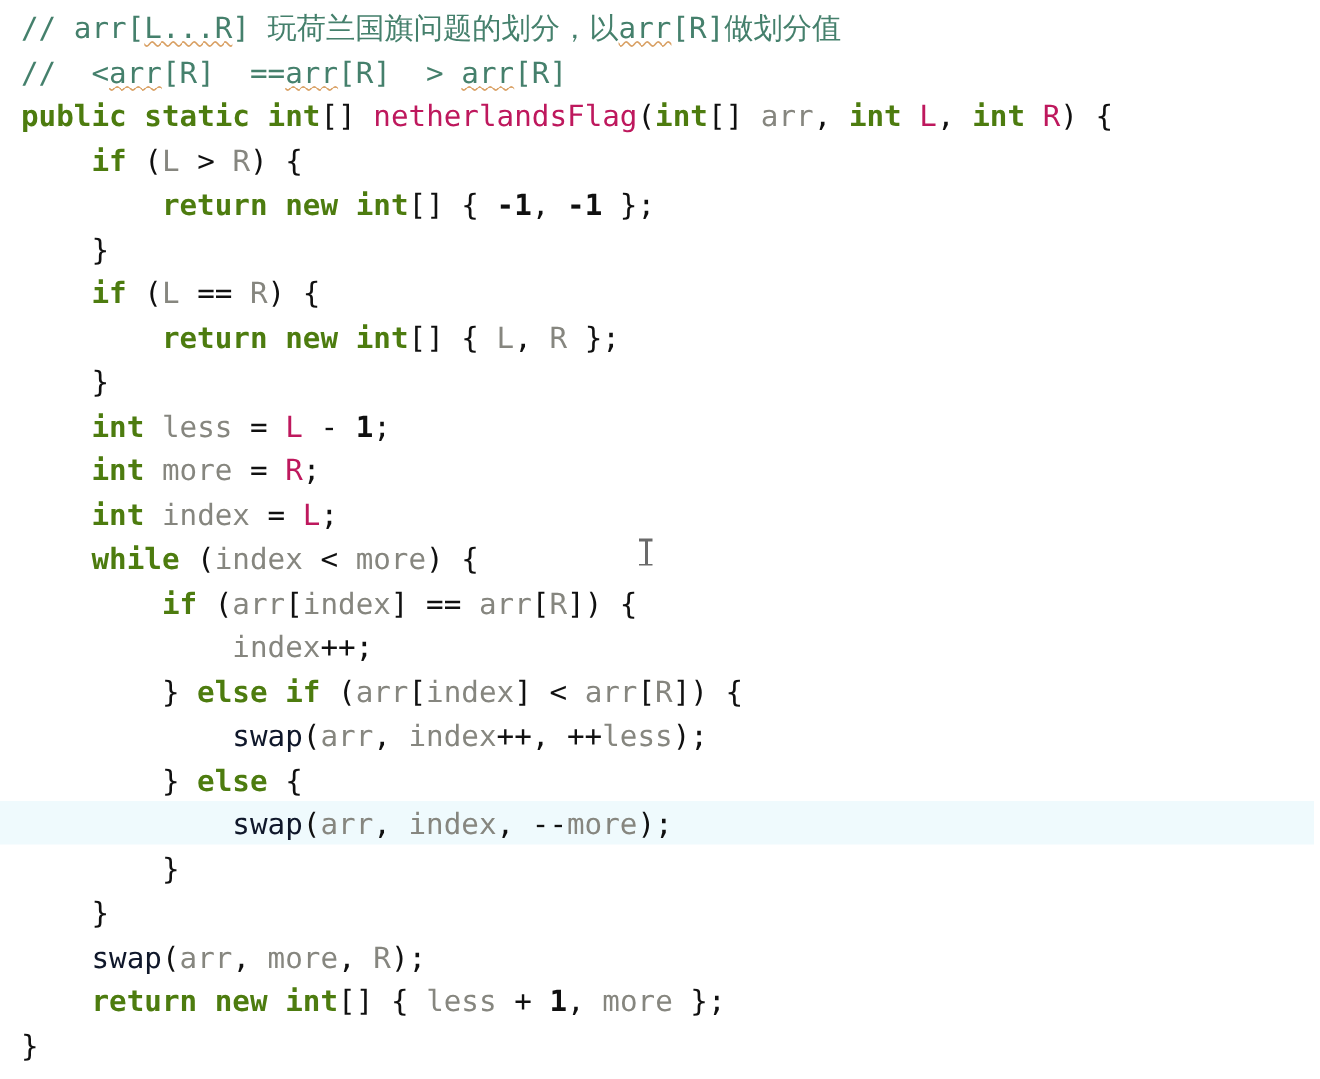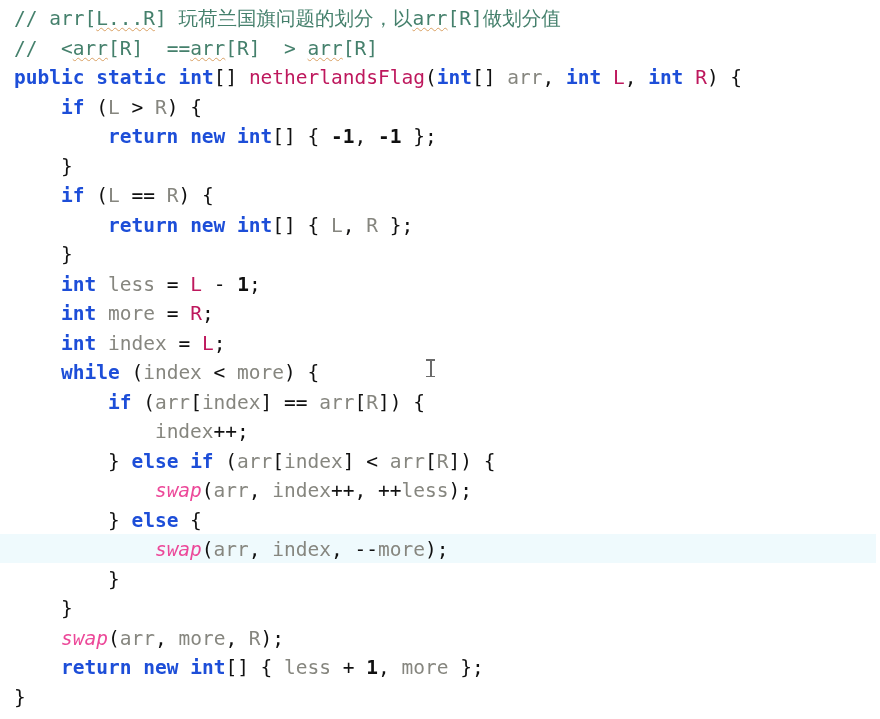--- a/index.html
+++ b/index.html
@@ -47,26 +47,26 @@
   }
 
   .ln {
     display: block;
     height: 29.5px;
     padding-left: 14px;
   }
 
   
   .cm    { color: #45806c; }
-  .kw    { color: #1d4ed8; font-weight: bold; }   
+  .kw    { color: #4d7c0f; font-weight: bold; }   
   .plain { color: #101010; }                  
   .ident { color: #be185d; }                  
   .var   { color: #86867f; }                  
   .num   { color: #101010; font-weight: bold; }
-  .mcall { color: #ec4899; font-style: italic; }  
+  .mcall { color: #0f172a; }  
 
   
   .sq {
     text-decoration: underline wavy #d9a063;
     text-decoration-thickness: 1px;
     text-underline-offset: 2px;
   }
 
   
   #mouse-cursor {

